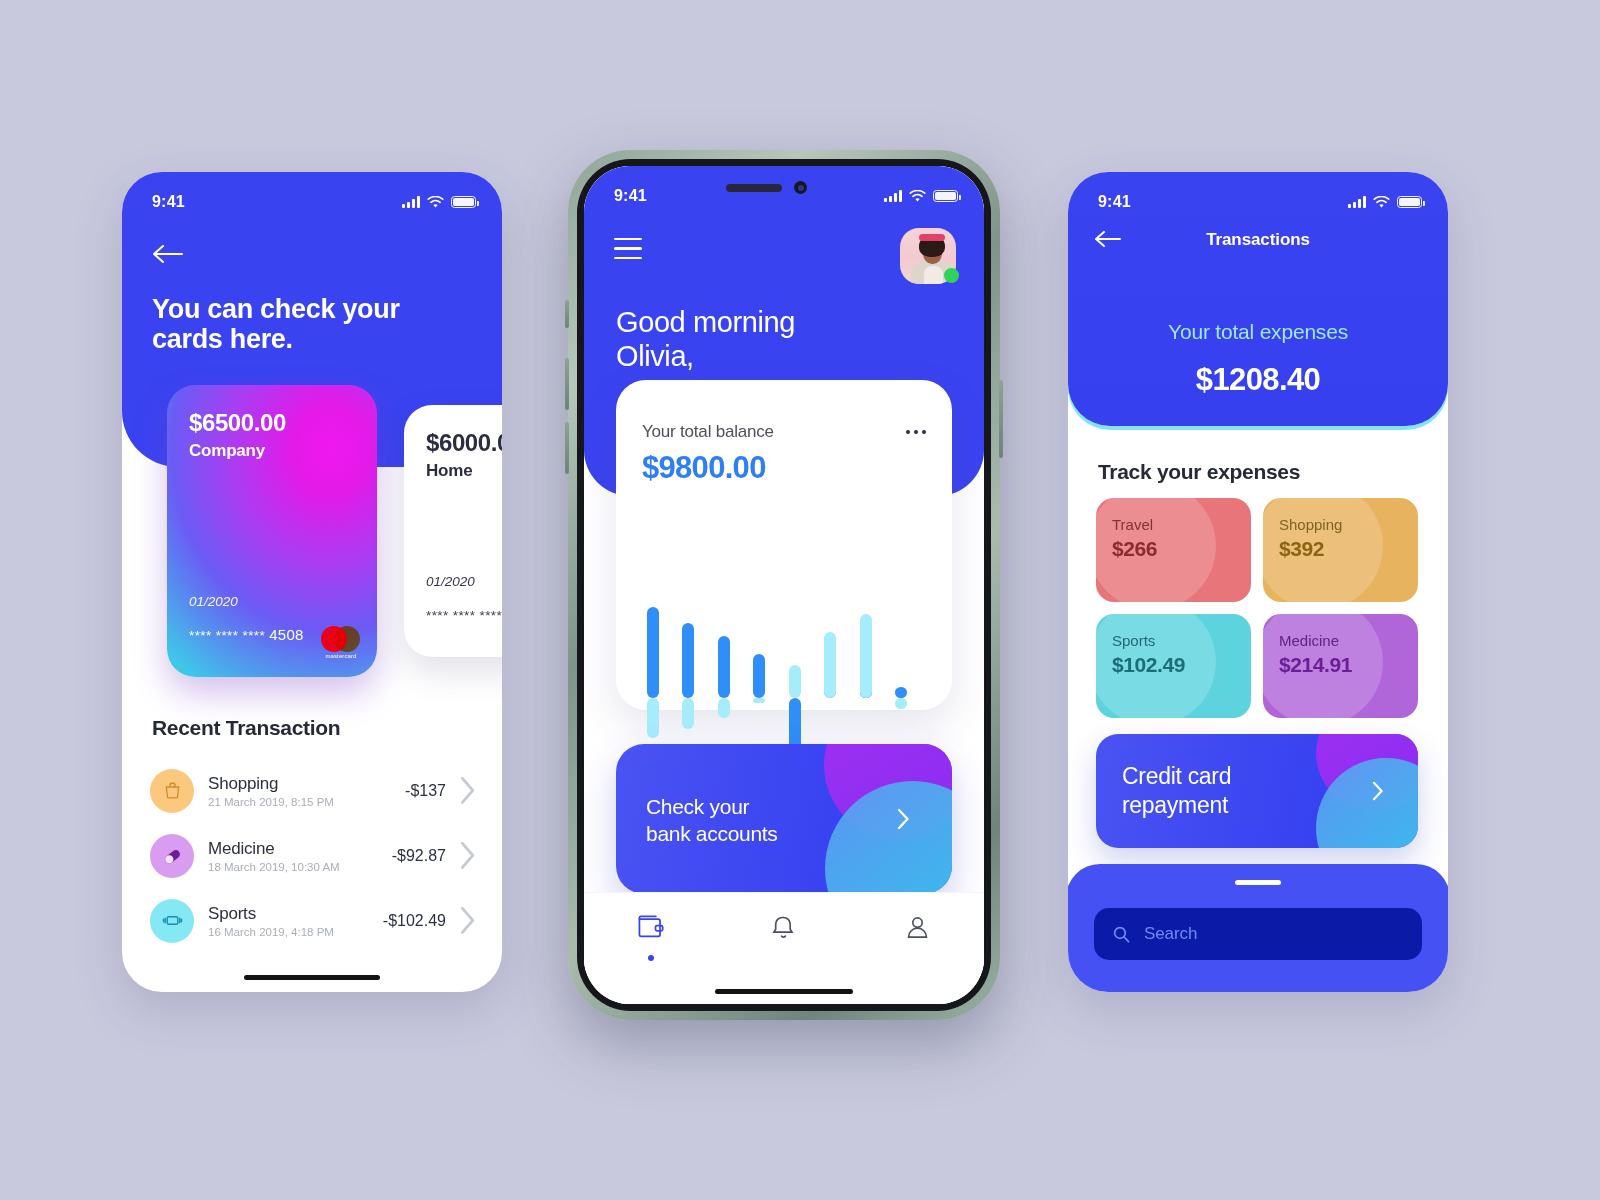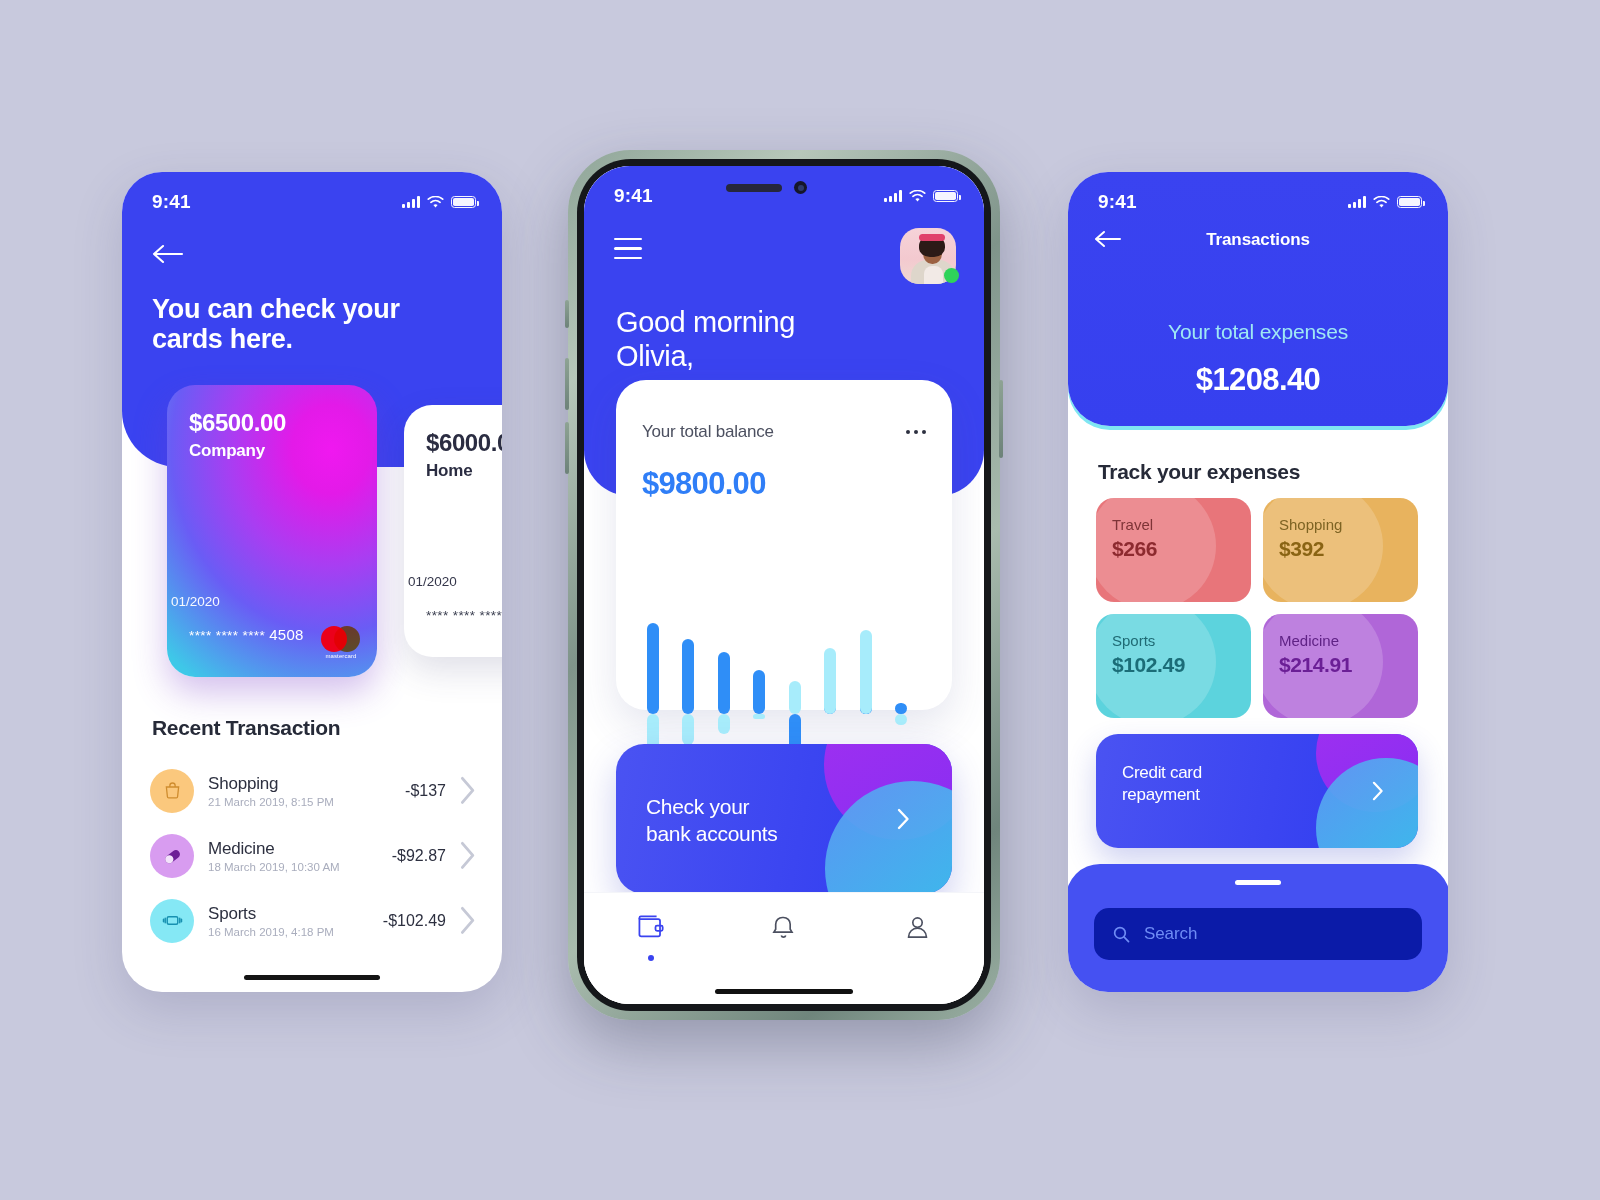--- a/index.html
+++ b/index.html
@@ -21,21 +21,21 @@
     box-shadow: 0 18px 50px rgba(60,60,110,.18);
   }
   #screen1 { left: 122px; top: 172px; }
   #screen3 { left: 1068px; top: 172px; }
 
   
   .statusbar {
     position: absolute; top: 0; left: 0; right: 0; height: 46px;
     display: flex; align-items: center; justify-content: space-between;
     padding: 14px 26px 0 30px;
-    font-size: 19px; font-weight: 700; letter-spacing: .2px;
+    font-size: 16px; font-weight: 700; letter-spacing: .2px;
     z-index: 8;
   }
   .statusbar.light { color: #ffffff; }
   .sb-right { display: flex; align-items: center; gap: 7px; }
   .bars { display: flex; align-items: flex-end; gap: 2px; height: 12px; }
   .bars i { display: block; width: 3px; background: currentColor; border-radius: 1px; }
   .bars i:nth-child(1){height:4px}.bars i:nth-child(2){height:6px}
   .bars i:nth-child(3){height:9px}.bars i:nth-child(4){height:12px}
   .battery {
     width: 25px; height: 12px; border: 1.6px solid currentColor;
@@ -80,21 +80,21 @@
     color: #fff;
   }
   .card-home {
     left: 268px; top: 20px; width: 205px; height: 252px;
     background: #fff;
     box-shadow: 0 14px 34px rgba(60,60,110,.16);
     color: #2b2d42;
   }
   .card-amt { font-size: 24px; font-weight: 700; letter-spacing: -.4px; }
   .card-label { font-size: 17px; font-weight: 700; margin-top: 4px; letter-spacing: -.2px; }
-  .card-exp { position: absolute; left: 4px; bottom: 68px; font-size: 13.5px; font-weight: 400; opacity: .95; }
+  .card-exp { position: absolute; left: 22px; bottom: 68px; font-size: 13.5px; font-weight: 400; opacity: .95; font-style: italic; }
   .card-num { position: absolute; left: 22px; bottom: 34px; font-size: 13.5px; letter-spacing: .4px; white-space: nowrap; }
   .card-num b { font-weight: 400; font-size: 15px; letter-spacing: .2px; }
   .mc-logo { position: absolute; right: 14px; bottom: 18px; width: 44px; text-align: center; }
   .mc-circles { position: relative; height: 26px; }
   .mc-circles span { position: absolute; top: 0; width: 26px; height: 26px; border-radius: 50%; }
   .mc-red { left: 2px; background: #eb001b; }
   .mc-yel { left: 15px; background: #f79e1b; mix-blend-mode: multiply; opacity: .92; }
   .mc-text { font-size: 6px; color: #fff; margin-top: 1px; letter-spacing: .1px; }
 
   .s1-list-title {
@@ -187,21 +187,21 @@
   .balance-card {
     position: absolute; left: 32px; top: 214px; width: 336px; height: 330px; z-index: 7;
     background: #fff; border-radius: 30px;
     box-shadow: 0 16px 40px rgba(70,80,140,.14);
     padding: 42px 26px 0 26px;
   }
   .bc-head { display: flex; align-items: center; justify-content: space-between; }
   .bc-label { font-size: 17px; color: #4c5060; letter-spacing: -.2px; }
   .dots3 { display: flex; gap: 3.6px; cursor: pointer; }
   .dots3 i { width: 4.4px; height: 4.4px; border-radius: 50%; background: #2d3040; display: block; }
-  .bc-amount { font-size: 31px; font-weight: 700; color: #2f7ef7; margin-top: 24px; letter-spacing: -.7px; }
+  .bc-amount { font-size: 31px; font-weight: 700; color: #2f7ef7; margin-top: 8px; letter-spacing: -.7px; }
   .chart { position: relative; margin-top: 22px; height: 190px; }
   .chart .col {
     position: absolute; bottom: 0; width: 12px;
   }
   .chart .up, .chart .dn {
     position: absolute; left: 0; width: 12px; border-radius: 6px;
   }
   .chart .up { bottom: 50%; }
   .chart .dn { top: 50%; }
 
@@ -280,21 +280,21 @@
   .tile .t-amt  { position: relative; font-size: 21px; font-weight: 700; margin-top: 4px; z-index: 2; letter-spacing: -.4px; }
 
   .repay {
     position: absolute; left: 28px; top: 562px; width: 322px; height: 114px; z-index: 5;
     border-radius: 22px; overflow: hidden; cursor: pointer;
     background: linear-gradient(100deg,#4a53f2 0%,#3b45f1 55%,#2e3bf0 100%);
     box-shadow: 0 14px 30px rgba(60,70,200,.24);
   }
   .repay .cta-blob-p { right: -16px; top: -40px; width: 118px; height: 118px; }
   .repay .cta-blob-c { right: -38px; bottom: -50px; width: 140px; height: 140px; }
-  .repay .cta-text { left: 26px; top: 28px; font-size: 17px; }
+  .repay .cta-text { left: 26px; top: 28px; font-size: 23px; }
   .repay .cta-arrow { right: 34px; }
 
   .search-panel {
     position: absolute; left: -2px; bottom: -22px; width: 384px; height: 150px; z-index: 6;
     background: #4551f2; border-radius: 34px;
   }
   .grabber {
     position: absolute; top: 16px; left: 50%; transform: translateX(-50%);
     width: 46px; height: 5px; border-radius: 3px; background: #fff;
   }

